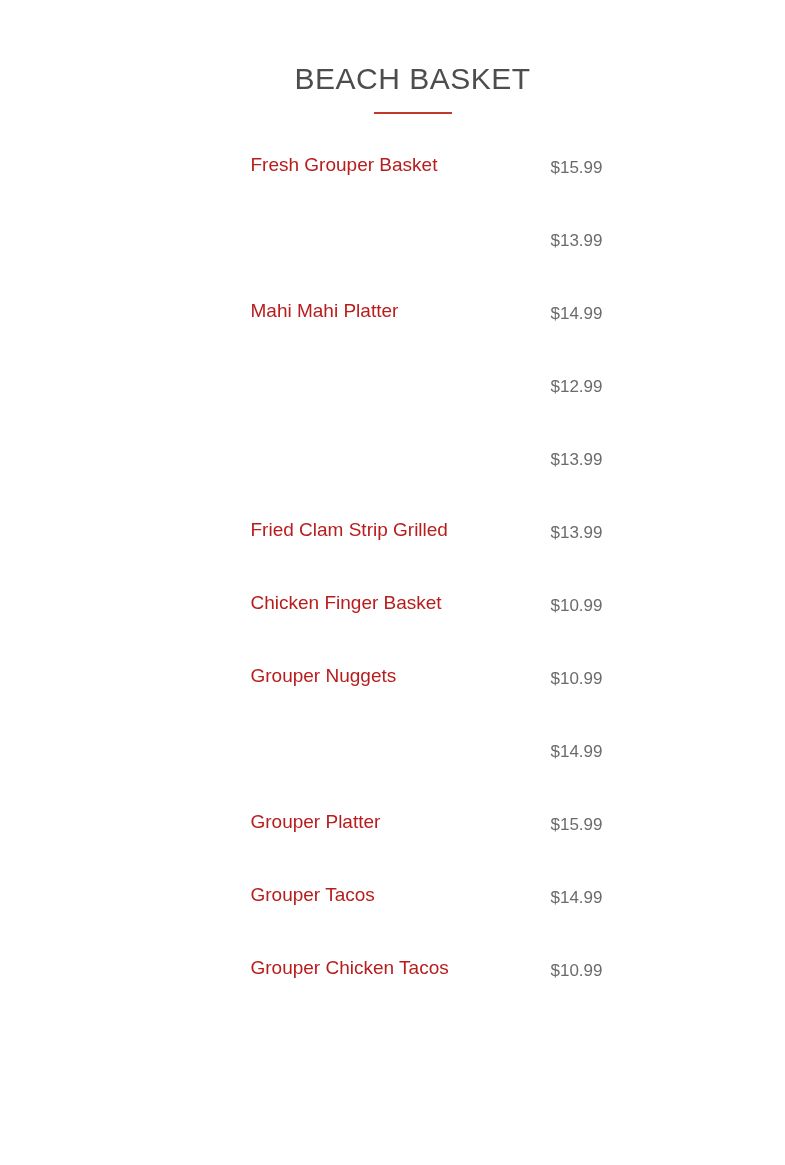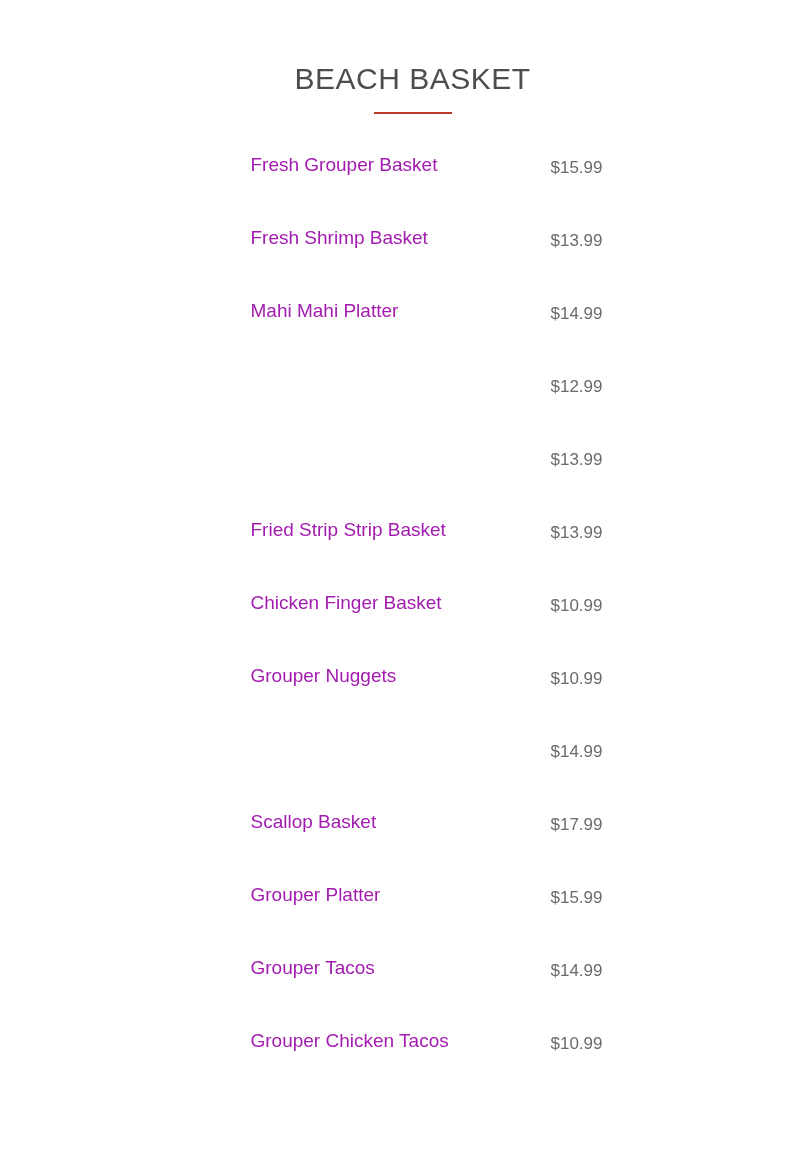--- a/index.html
+++ b/index.html
@@ -51,21 +51,21 @@
     height: 73px;
     width: 380px;
     margin: 0 auto;
   }
   .item-name {
     position: absolute;
     left: 28px;
     top: 14px;
     font-size: 19px;
     font-weight: 400;
-    color: #a21caf;
+    color: #b91c1c;
     white-space: nowrap;
   }
   .item-price {
     position: absolute;
     right: 0;
     top: 18px;
     font-size: 17px;
     font-weight: 400;
     color: #6b6b6b;
     text-align: left;
@@ -84,60 +84,55 @@
   </div>
 
   <div class="items">
 
     <div class="item-row">
       <span class="item-name">Fresh Grouper Basket</span>
       <span class="item-price">$15.99</span>
     </div>
 
     <div class="item-row">
-      <span class="item-name">Fresh Shrimp Basket</span>
       <span class="item-price">$13.99</span>
     </div>
 
     <div class="item-row">
       <span class="item-name">Mahi Mahi Platter</span>
       <span class="item-price">$14.99</span>
     </div>
 
     <div class="item-row">
       <span class="item-price">$12.99</span>
     </div>
 
     <div class="item-row">
       <span class="item-price">$13.99</span>
     </div>
 
     <div class="item-row">
-      <span class="item-name">Fried Strip Strip Basket</span>
+      <span class="item-name">Fried Clam Strip Grilled</span>
       <span class="item-price">$13.99</span>
     </div>
 
     <div class="item-row">
       <span class="item-name">Chicken Finger Basket</span>
       <span class="item-price">$10.99</span>
     </div>
 
     <div class="item-row">
       <span class="item-name">Grouper Nuggets</span>
       <span class="item-price">$10.99</span>
     </div>
 
     <div class="item-row">
       <span class="item-price">$14.99</span>
     </div>
 
-    <div class="item-row">
-      <span class="item-name">Scallop Basket</span>
-      <span class="item-price">$17.99</span>
-    </div>
 
     <div class="item-row">
       <span class="item-name">Grouper Platter</span>
       <span class="item-price">$15.99</span>
     </div>
 
     <div class="item-row">
       <span class="item-name">Grouper Tacos</span>
       <span class="item-price">$14.99</span>
     </div>

